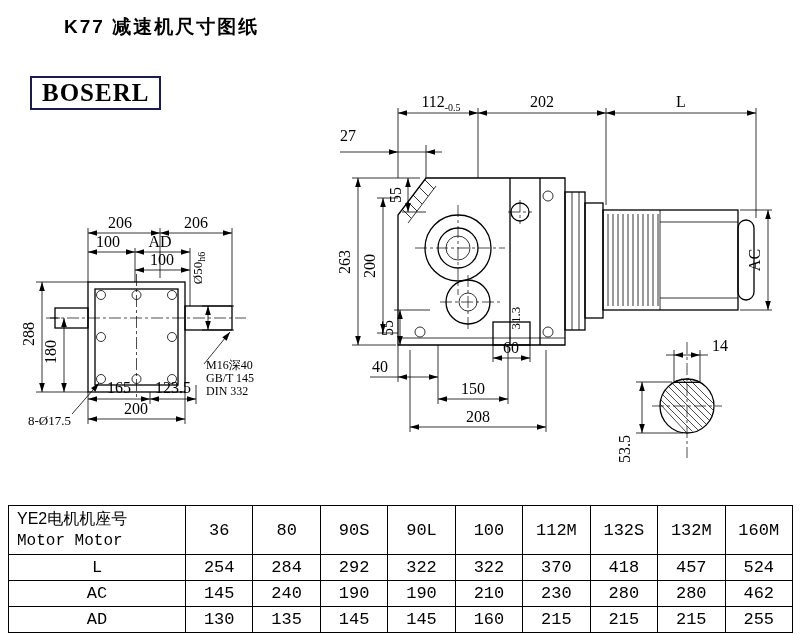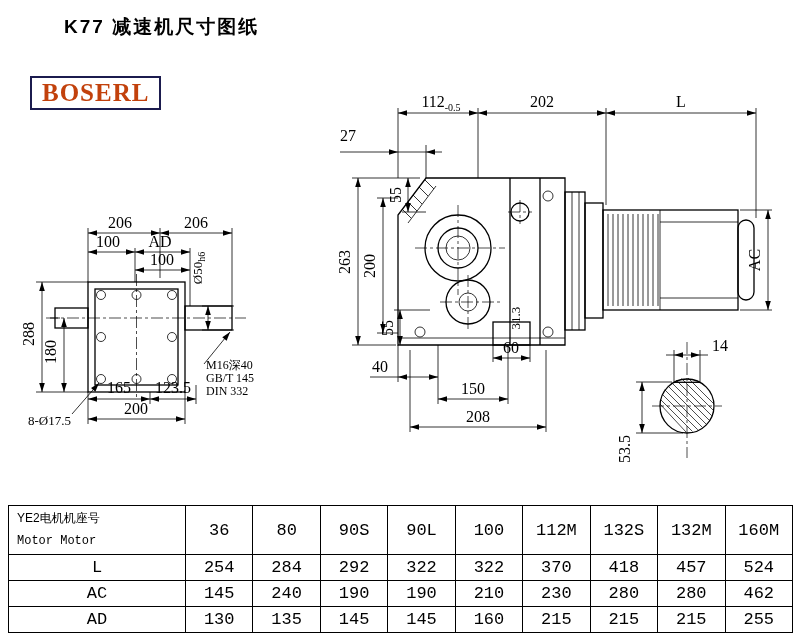--- a/index.html
+++ b/index.html
@@ -2,33 +2,33 @@
 <html><head>
 <meta charset="utf-8">
 <style>
   html,body{margin:0;padding:0;background:#fff;}
   body{width:800px;height:634px;position:relative;overflow:hidden;
        font-family:"Liberation Sans",sans-serif;color:#000;}
   .title{position:absolute;left:64px;top:14px;font-size:19px;font-weight:bold;
          letter-spacing:2px;font-family:"Liberation Sans",sans-serif;}
   .brand-box{position:absolute;left:30px;top:76px;border:2px solid #1b1b4e;
              padding:1px 10px;background:#fff;}
-  .brand-box span{color:#c2410c;font-family:"Liberation Serif",serif;
+  .brand-box span{color:#000000;font-family:"Liberation Serif",serif;
                   font-weight:bold;font-size:25px;letter-spacing:1px;}
   svg{position:absolute;left:0;top:85px;}
   svg text{font-family:"Liberation Serif",serif;fill:#000;}
   table.spec{position:absolute;left:8px;top:505px;width:785px;
              border-collapse:collapse;table-layout:fixed;
              font-family:"Liberation Mono",monospace;font-size:17px;}
   table.spec td{border:1px solid #000;text-align:center;vertical-align:middle;
                 height:25px;padding:0;}
   table.spec tr.hdr td{height:48px;}
   table.spec td.c0{width:168px;}
   table.spec td.hc{text-align:left;padding-left:8px;}
-  table.spec td.hc div{line-height:23px;font-size:12px;}
+  table.spec td.hc div{line-height:23px;font-size:16px;}
   table.spec td.hc div.cn{font-family:"Liberation Sans",sans-serif;}
 </style>
 </head>
 <body>
 
 <div class="title">K77 减速机尺寸图纸</div>
 <div class="brand-box">
   <span>BOSERL</span>
 </div>
 

